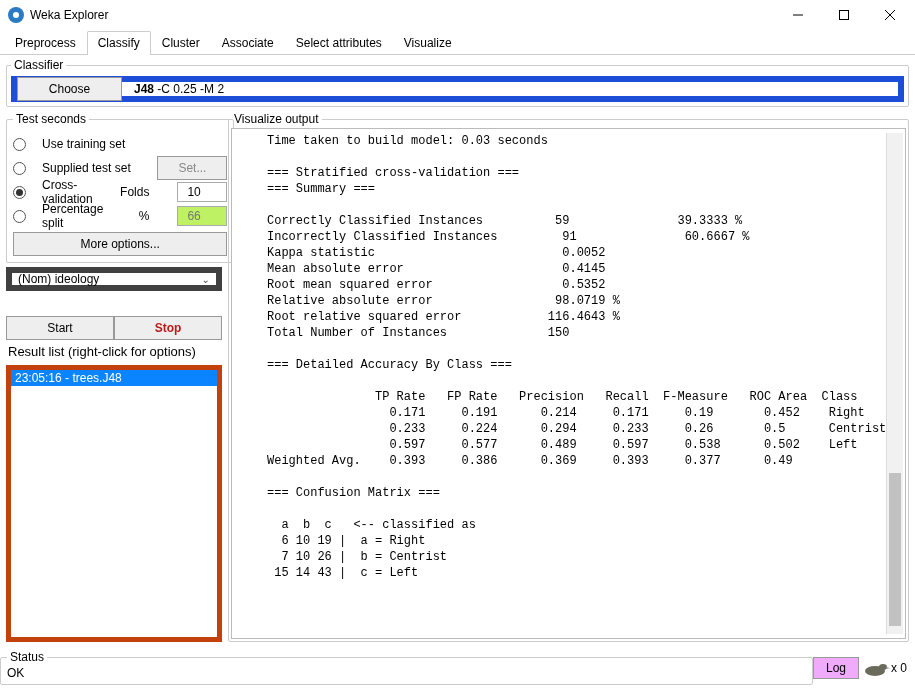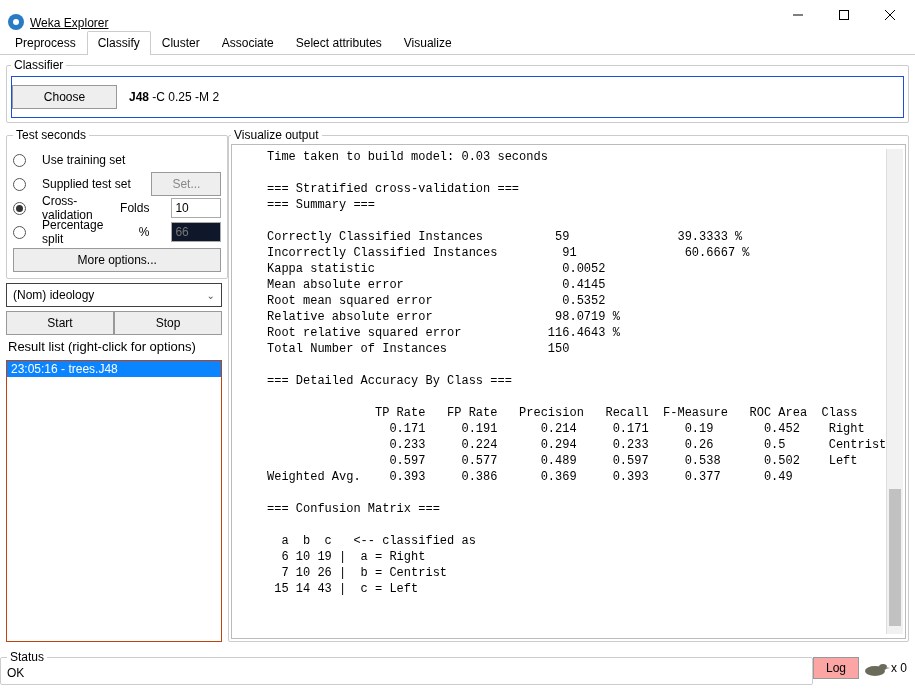--- a/index.html
+++ b/index.html
@@ -1,62 +1,62 @@
 <!DOCTYPE html>
 <html><head>
 <meta charset="utf-8">
 <style>
 * { box-sizing: border-box; margin: 0; padding: 0; font-family: "Segoe UI", Tahoma, sans-serif; font-size: 12px; }
 body { background: #fff; width: 915px; height: 691px; overflow: hidden; display: flex; flex-direction: column; }
-.titlebar { height: 30px; display: flex; align-items: flex-end; padding: 0 2px 0 8px; text-decoration: underline; }
+.titlebar { height: 30px; display: flex; align-items: center; padding: 0 2px 0 8px; }
 .titlebar .icon { width: 16px; height: 16px; border-radius: 50%; background: #2a7bc4; margin-right: 6px; display: flex; align-items: center; justify-content: center; }
 .titlebar .icon::before { content: ""; width: 6px; height: 6px; border-radius: 50%; background: #fff; }
 .titlebar .title { flex: 1; }
 .winbtns { display: flex; }
 .winbtn { width: 46px; height: 30px; display: flex; align-items: center; justify-content: center; }
 .winbtn svg { width: 10px; height: 10px; }
 .tabstrip { display: flex; border-bottom: 1px solid #ccc; padding: 0 4px; gap: 0; }
 .tab { padding: 4px 10px 5px 10px; border: 1px solid transparent; border-bottom: none; position: relative; top: 1px; cursor: default; }
 .tab.active { border-color: #ccc; background: #fff; border-top-left-radius: 2px; border-top-right-radius: 2px; }
 fieldset { border: 1px solid #ccc; border-radius: 2px; padding: 4px; }
 legend { padding: 0 3px; font-size: 12px; }
 .classifier-field { margin: 3px 6px; }
-.classifier-row { display: flex; align-items: center; border: 1px solid #1d4ed8; height: 42px; }
+.classifier-row { display: flex; align-items: center; border: 6px solid #1d4ed8; height: 26px; }
 .choose-btn { width: 105px; height: 24px; border: 1px solid #999; background: #eee; cursor: default; text-align: center; }
 .cls-text { padding-left: 12px; }
 .cls-text b { font-weight: bold; }
 .mainrow { display: flex; flex: 1; padding: 2px 6px 4px 6px; gap: 6px; min-height: 0; }
 .leftcol { width: 216px; display: flex; flex-direction: column; gap: 4px; min-height: 0; }
 .testopts { padding: 6px 6px; }
 .optrow { display: flex; align-items: center; height: 24px; gap: 16px; }
 .radio { width: 13px; height: 13px; border: 1px solid #555; border-radius: 50%; display: inline-flex; align-items: center; justify-content: center; }
 .radio.sel::after { content: ""; width: 7px; height: 7px; background: #333; border-radius: 50%; }
 .optlabel { flex: 1; }
-.smlbl { width: 30px; text-align: right; margin-right: 6px; }
-.sminput { width: 50px; height: 20px; border: 1px solid #aaa; padding: 1px 3px; }
-.sminput.dis { background: #0f172a; color: #777; }
+.smlbl { width: 30px; text-align: right; margin-right: 12px; }
+.sminput { width: 50px; height: 20px; border: 1px solid #aaa; padding: 1px 9px; }
+.sminput.dis { background: #bef264; color: #777; }
 .setbtn { width: 70px; height: 24px; border: 1px solid #999; background: #eee; color: #888; }
 .moreopt { width: 100%; height: 24px; border: 1px solid #999; background: #eee; margin-top: 4px; }
-.attrsel { border: 1px solid #404040; padding: 4px 6px; height: 24px; display: flex; align-items: center; justify-content: space-between; }
+.attrsel { border: 6px solid #404040; padding: 4px 6px; height: 24px; display: flex; align-items: center; justify-content: space-between; }
 .chev { font-size: 10px; color: #555; }
-.btnrow { display: flex; gap: 0; }
+.btnrow { display: flex; gap: 0; margin-top: 21px; }
 .btnrow button { flex: 1; height: 24px; border: 1px solid #999; background: #eee; }
-.btnrow button.dis { color: #000000; }
+.btnrow button.dis { color: #b91c1c; font-weight: bold; }
 .rlist-head { font-size: 13px; padding: 0 0 2px 2px; }
-.rlist { flex: 1; border: 1px solid #c2410c; min-height: 0; overflow: hidden; }
+.rlist { flex: 1; border: 5px solid #c2410c; min-height: 0; overflow: hidden; }
 .rlist-item { background: #0a84ff; color: #fff; padding: 1px 4px; }
 .rightcol { flex: 1; display: flex; flex-direction: column; min-height: 0; }
 .output-field { flex: 1; display: flex; flex-direction: column; min-height: 0; padding: 2px; }
 .output-wrapper { flex: 1; position: relative; border: 1px solid #bbb; background: #fff; padding: 4px 2px 4px 8px; min-height: 0; display: flex; }
 pre.output { font-family: "Courier New", monospace; font-size: 12px; line-height: 16px; white-space: pre; flex: 1; overflow: hidden; margin-left: 27px; }
 .vscroll { width: 17px; background: #f1f1f1; border-left: 1px solid #ddd; position: relative; }
 .vscroll .thumb { position: absolute; top: 340px; bottom: 8px; left: 2px; right: 2px; background: #c1c1c1; }
 .statusbar { display: flex; align-items: center; padding: 4px 8px 6px 0; gap: 0; }
 .statusbar fieldset { flex: 1; padding: 2px 6px 4px 6px; }
-.logbtn { width: 46px; height: 22px; border: 1px solid #999; background: #fca5a5; }
+.logbtn { width: 46px; height: 22px; border: 1px solid #999; background: #f0abfc; }
 .bird { width: 32px; height: 18px; position: relative; }
 .bird svg { width: 32px; height: 18px; }
 .xcount { font-size: 12px; }
 .leftwrap { display: flex; flex-direction: column; gap: 4px; flex: 1; min-height: 0; }
 </style>
 </head>
 <body>
 
 <div class="titlebar">
   <div class="icon"></div>

